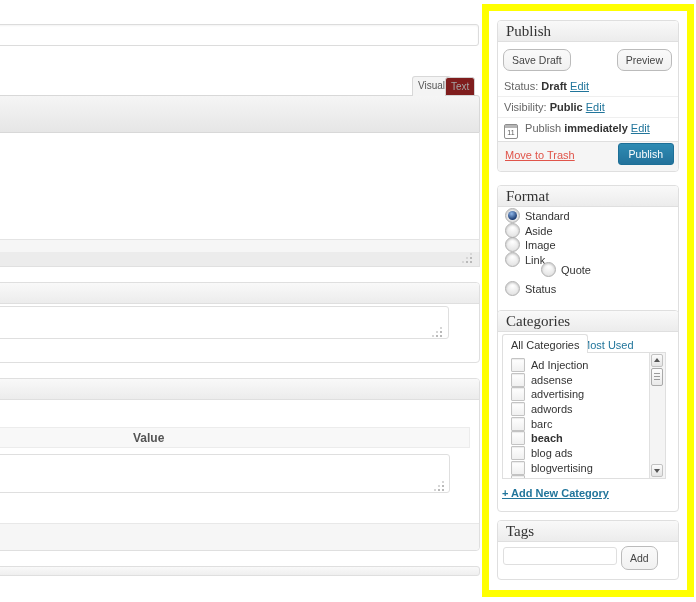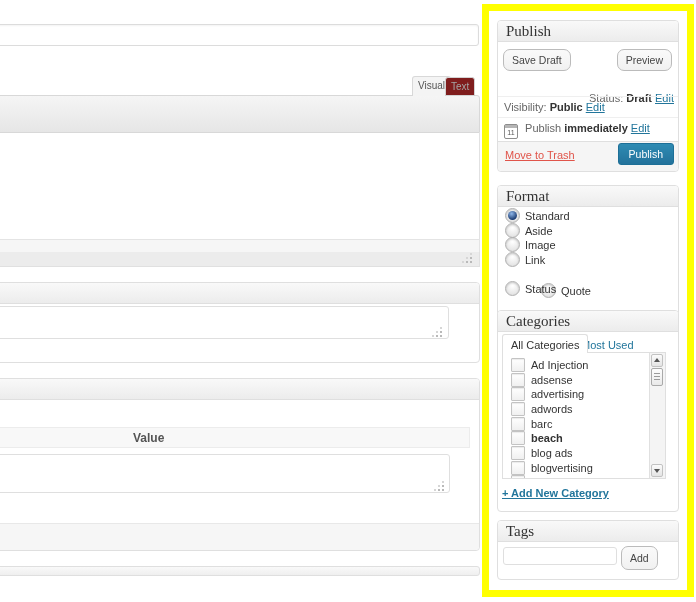--- a/index.html
+++ b/index.html
@@ -138,21 +138,21 @@
   <div class="abs thin-strip"></div>
 
   <div class="abs highlight"></div>
 
   <div class="abs sbox pub-box">
     <div class="hd">Publish</div>
   </div>
   <button class="abs btn" style="left:503px;top:49px;">Save Draft</button>
   <button class="abs btn" style="left:auto;right:24px;top:49px;">Preview</button>
 
-  <div class="abs pub-row" style="top:92px;text-align:right;">
+  <div class="abs pub-row" style="top:80px;">
     <span>Status:</span>
     <b>Draft</b>
     <a class="lnk">Edit</a>
   </div>
   <div class="abs sep" style="top:96px;"></div>
 
   <div class="abs pub-row" style="top:101px;">
     <span>Visibility:</span>
     <b>Public</b>
     <a class="lnk">Edit</a>
@@ -178,21 +178,21 @@
   </div>
   <div class="abs radio-row" style="top:223px;">
     <span class="radio"></span><span>Aside</span>
   </div>
   <div class="abs radio-row" style="top:237px;">
     <span class="radio"></span><span>Image</span>
   </div>
   <div class="abs radio-row" style="top:252px;">
     <span class="radio"></span><span>Link</span>
   </div>
-  <div class="abs radio-row" style="top:283px;padding-left:36px;">
+  <div class="abs radio-row" style="top:262px;padding-left:36px;">
     <span class="radio"></span><span>Quote</span>
   </div>
   <div class="abs radio-row" style="top:281px;">
     <span class="radio"></span><span>Status</span>
   </div>
 
   <div class="abs sbox cat-box">
     <div class="hd">Categories</div>
   </div>
   <div class="abs cat-tab">All Categories</div>

